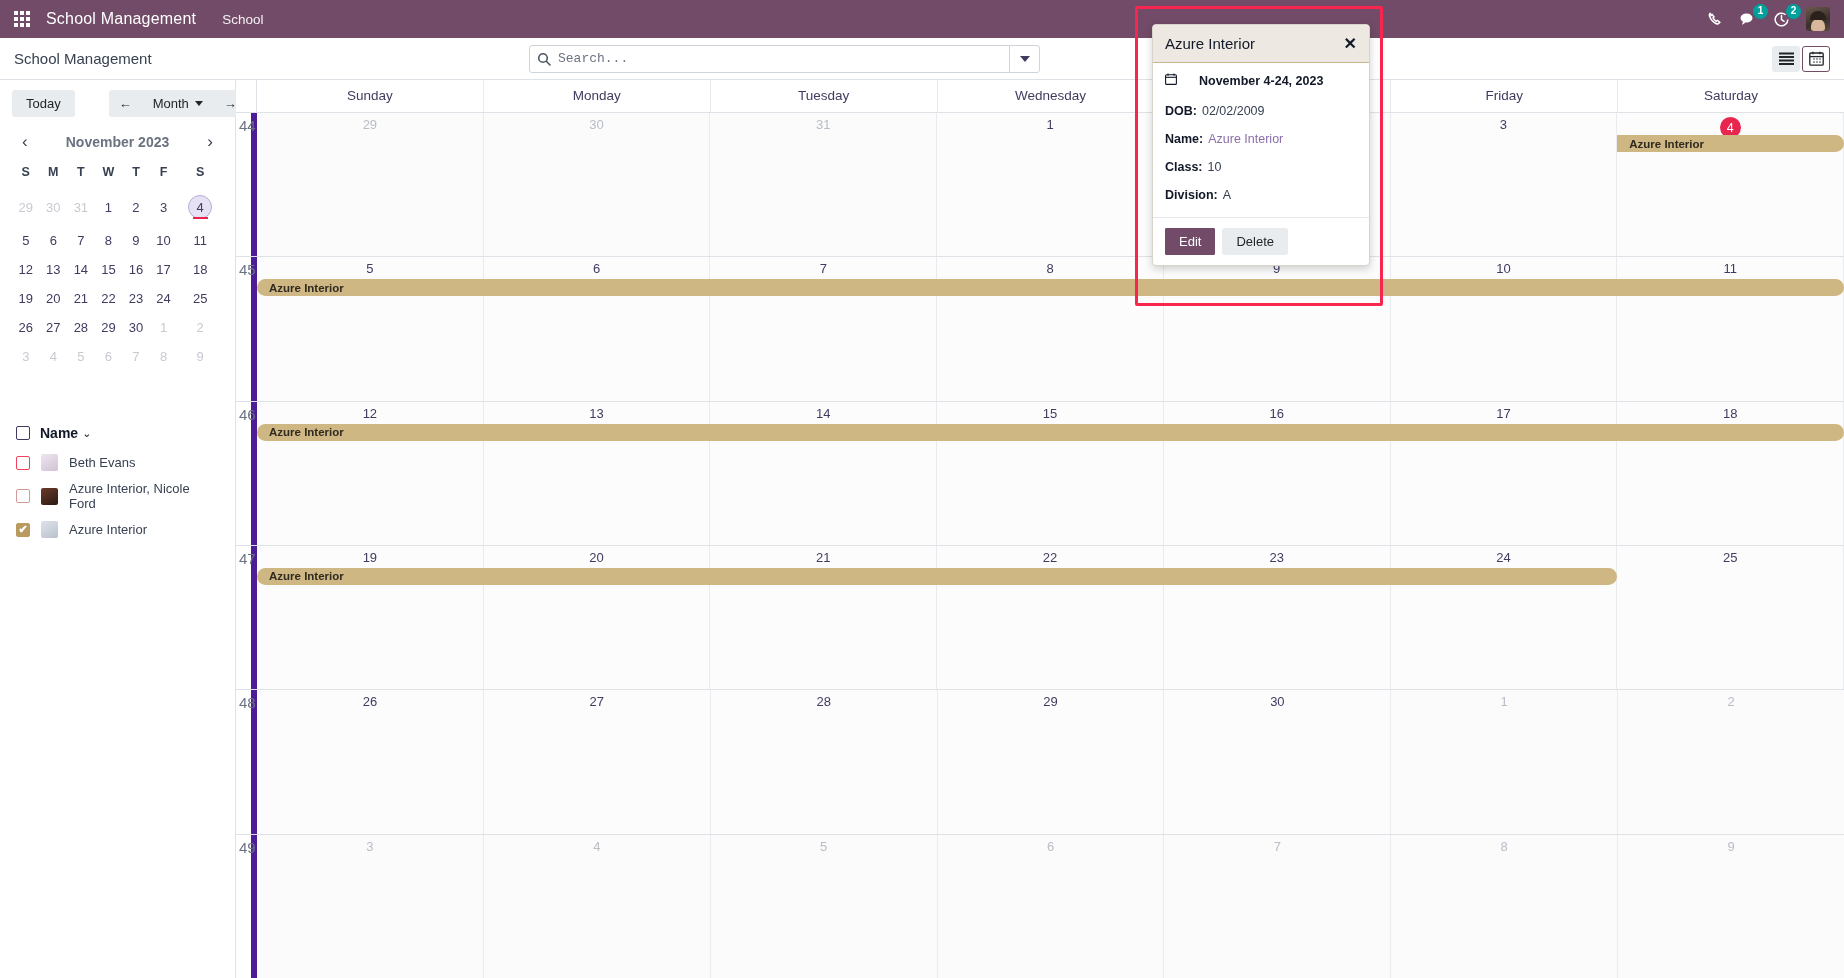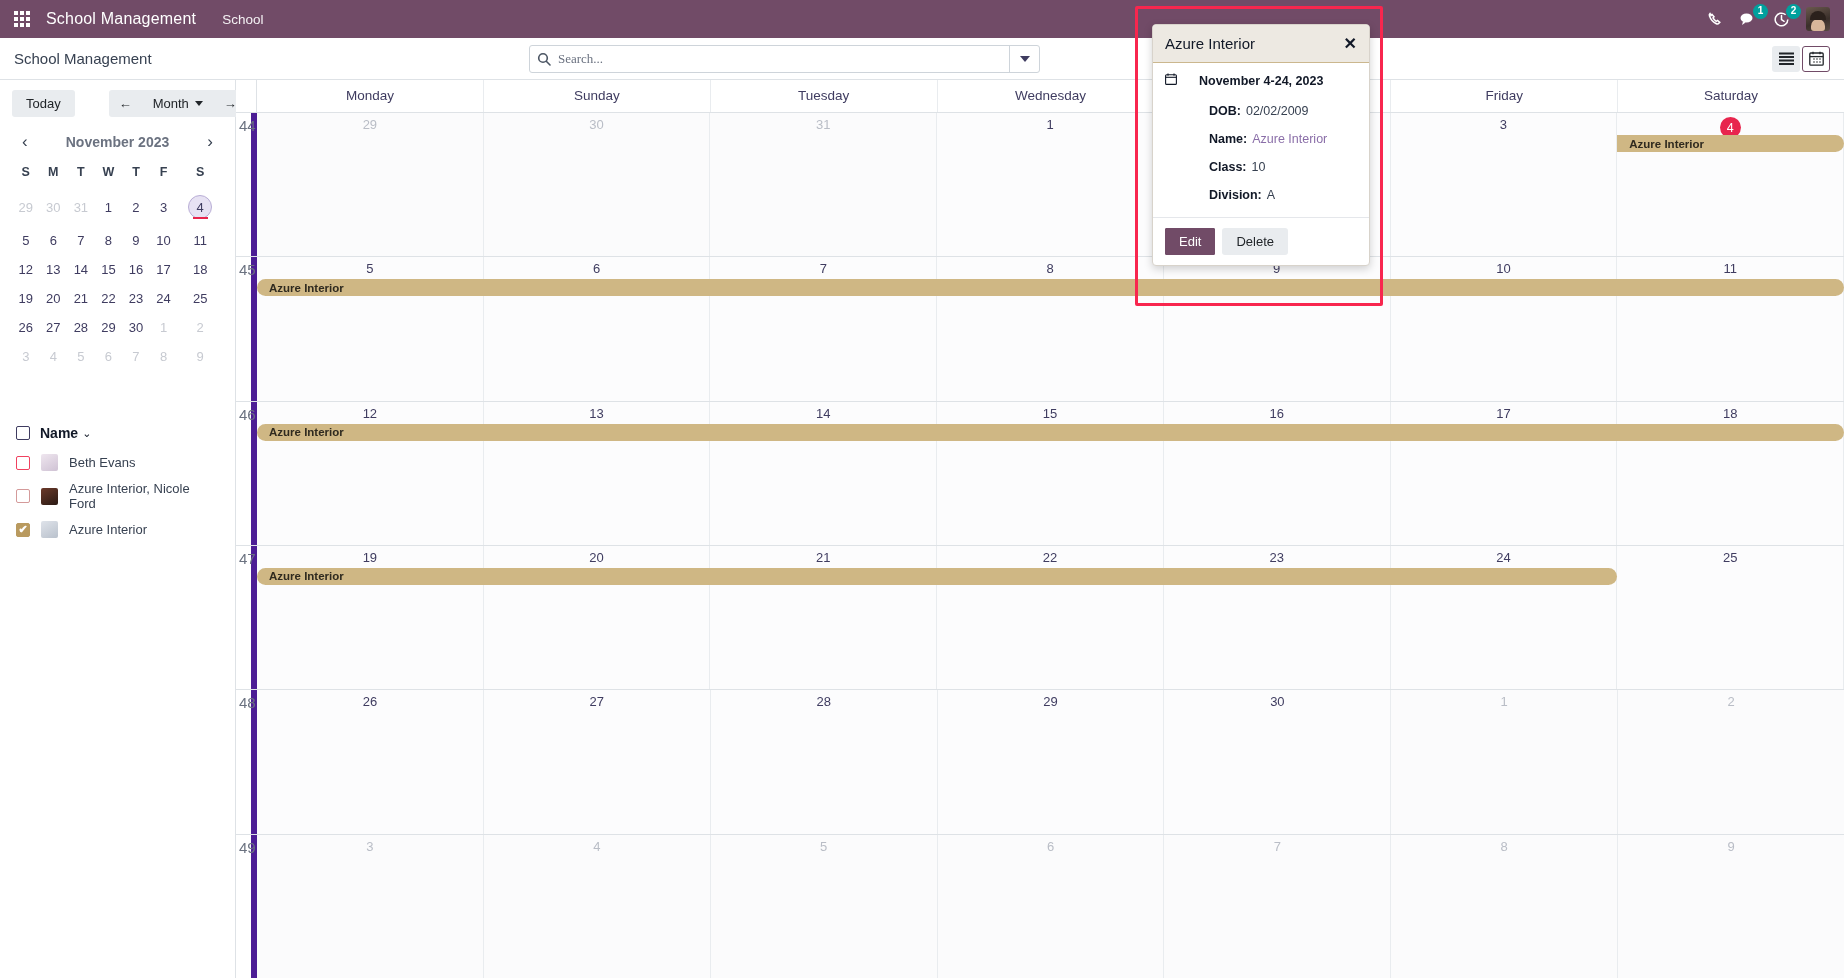--- a/index.html
+++ b/index.html
@@ -49,21 +49,21 @@
     padding: 0 14px; background: #fff; position: relative; z-index: 4;
   }
   .cp-title { font-size: 15px; color: #374151; font-weight: 400; }
   .searchwrap {
     position: absolute; left: 529px; width: 511px; height: 28px;
     display: flex; border: 1px solid #ced4da; border-radius: 3px; background: #fff;
   }
   .searchwrap .sicon { width: 28px; display: flex; align-items: center; justify-content: center; color:#4b5563;}
   .searchwrap input {
     flex: 1; border: 0; outline: none; font-size: 13px; color: #ec4899;
-    font-family: Liberation Serif, serif; background: transparent;
+    font-family: Liberation Mono, monospace; background: transparent;
   }
   .searchwrap input::placeholder { color: #6b7280; }
   .search-caret {
     width: 30px; border-left: 1px solid #ced4da; display: flex; align-items: center;
     justify-content: center; cursor: pointer;
   }
   .caret-dn { width:0;height:0;border-left:5px solid transparent;border-right:5px solid transparent;
     border-top:6px solid #3f3c60; }
   .view-switch { margin-left: auto; display: flex; gap: 2px; }
   .vbtn {
@@ -184,21 +184,21 @@
   .pop-head {
     background:#ede9e2; border-bottom:1px solid #cbb78e; border-radius:3px 3px 0 0;
     padding: 10px 12px; display:flex; align-items:center; justify-content:space-between;
   }
   .pop-title { font-size:15px; color:#111827; font-weight:400; }
   .pop-close { font-size:16px; color:#111827; cursor:pointer; line-height:1; font-weight:700;}
   .pop-body { padding: 10px 12px 8px 12px; }
   .pop-date { display:flex; align-items:center; gap:22px; font-size:12.5px; font-weight:700; color:#111827;
     padding-bottom:9px; }
   .pop-field { padding: 7px 0; font-size:12.5px; }
-  .pop-field .k { font-weight:700; color:#111827;margin-left:44px; }
+  .pop-field .k { font-weight:700; color:#111827; }
   .pop-field .v { color:#374151; margin-left:5px; }
   .pop-field .v.link { color:#8a6ea8; }
   .pop-foot { border-top:1px solid #e5e7eb; padding:10px 12px; display:flex; gap:7px; }
   .btn-edit {
     background:#714B67; color:#fff; border:1px solid #714B67; border-radius:1px;
     font-size:13px; padding: 5px 13px; cursor:pointer; font-family:"Liberation Sans",sans-serif;
   }
   .btn-del {
     background:#e9ecef; color:#212529; border:1px solid transparent; border-radius:3px;
     font-size:13px; padding: 5px 13px; cursor:pointer; font-family:"Liberation Sans",sans-serif;
@@ -398,22 +398,22 @@
             <span class="fname">Azure Interior</span>
           </div>
         </div>
     </div>
   </div>
 
   <div class="cal-main">
     <div class="dow-head">
       <div class="wn"></div>
       <div id="dow-cells" style="display:flex;flex:1;">
+          <div class="dcell">Sunday</div>
           <div class="dcell">Monday</div>
-          <div class="dcell">Sunday</div>
           <div class="dcell">Tuesday</div>
           <div class="dcell">Wednesday</div>
           <div class="dcell">Thursday</div>
           <div class="dcell">Friday</div>
           <div class="dcell">Saturday</div>
         </div>
     </div>
     <div class="weeks" id="weeks">
         <div class="wrow">
           <div class="wn-cell">44</div>

